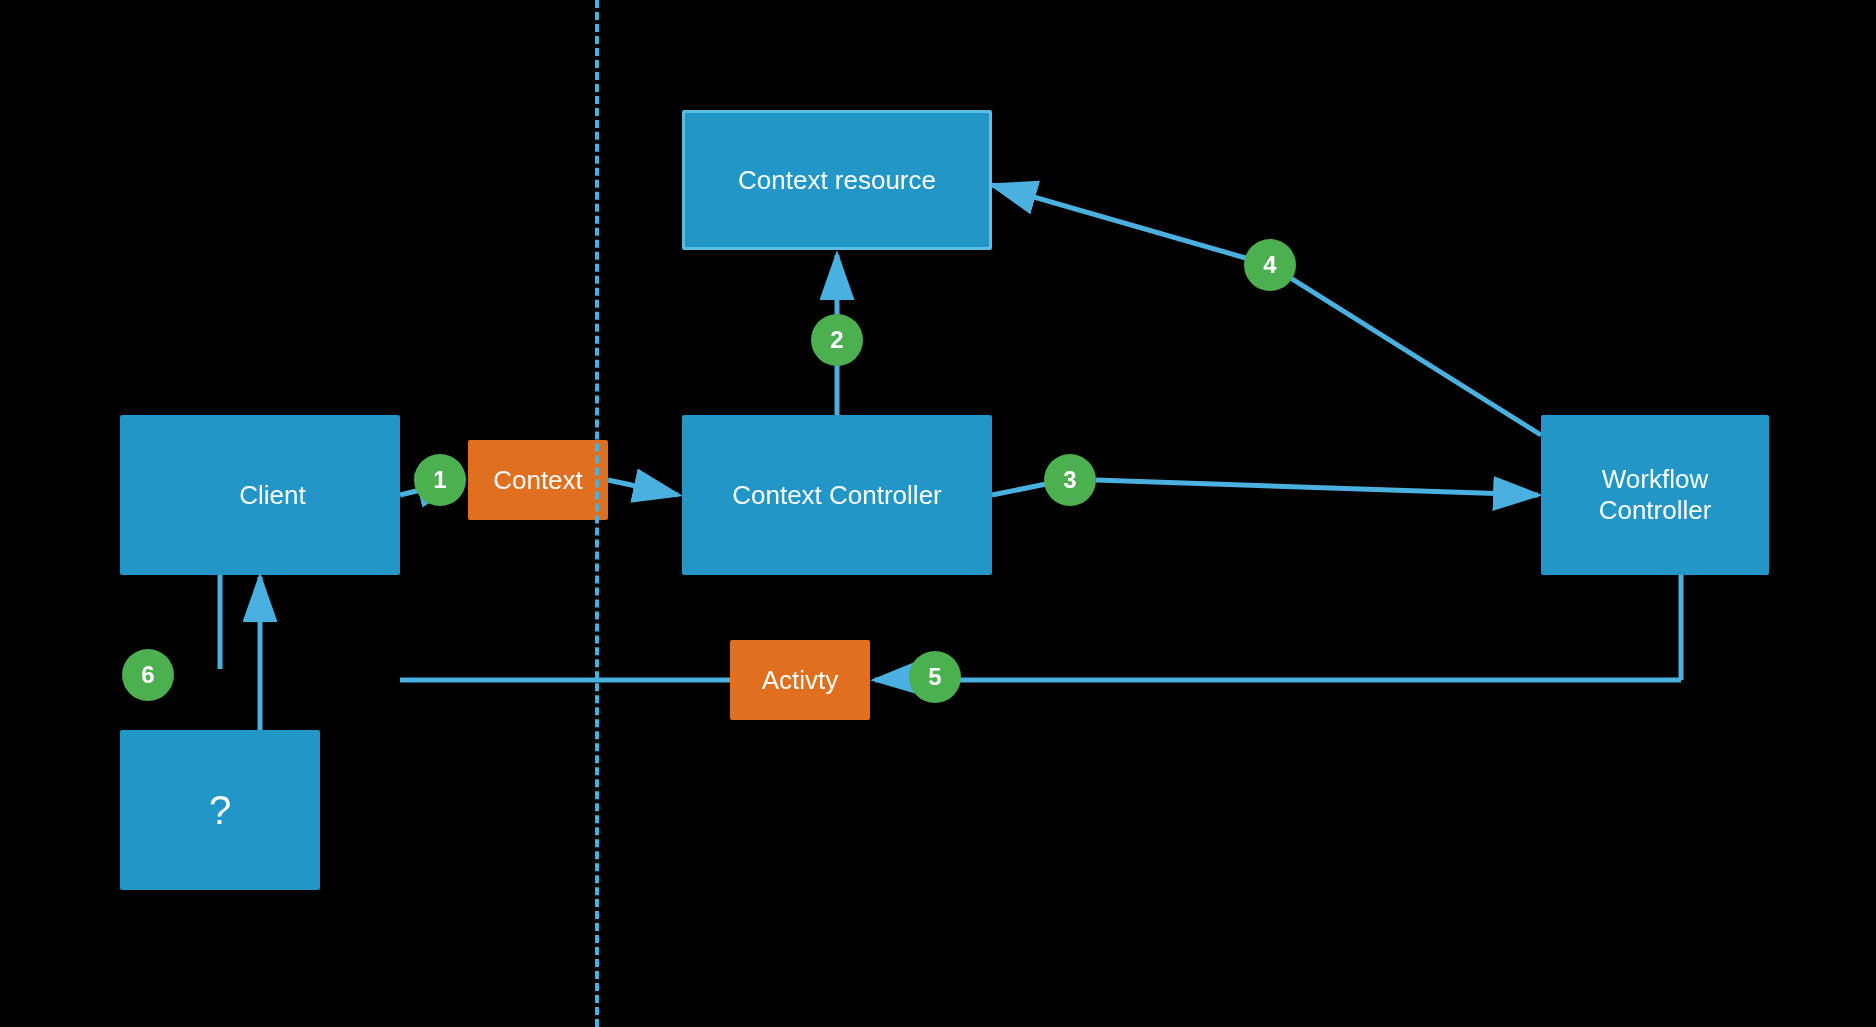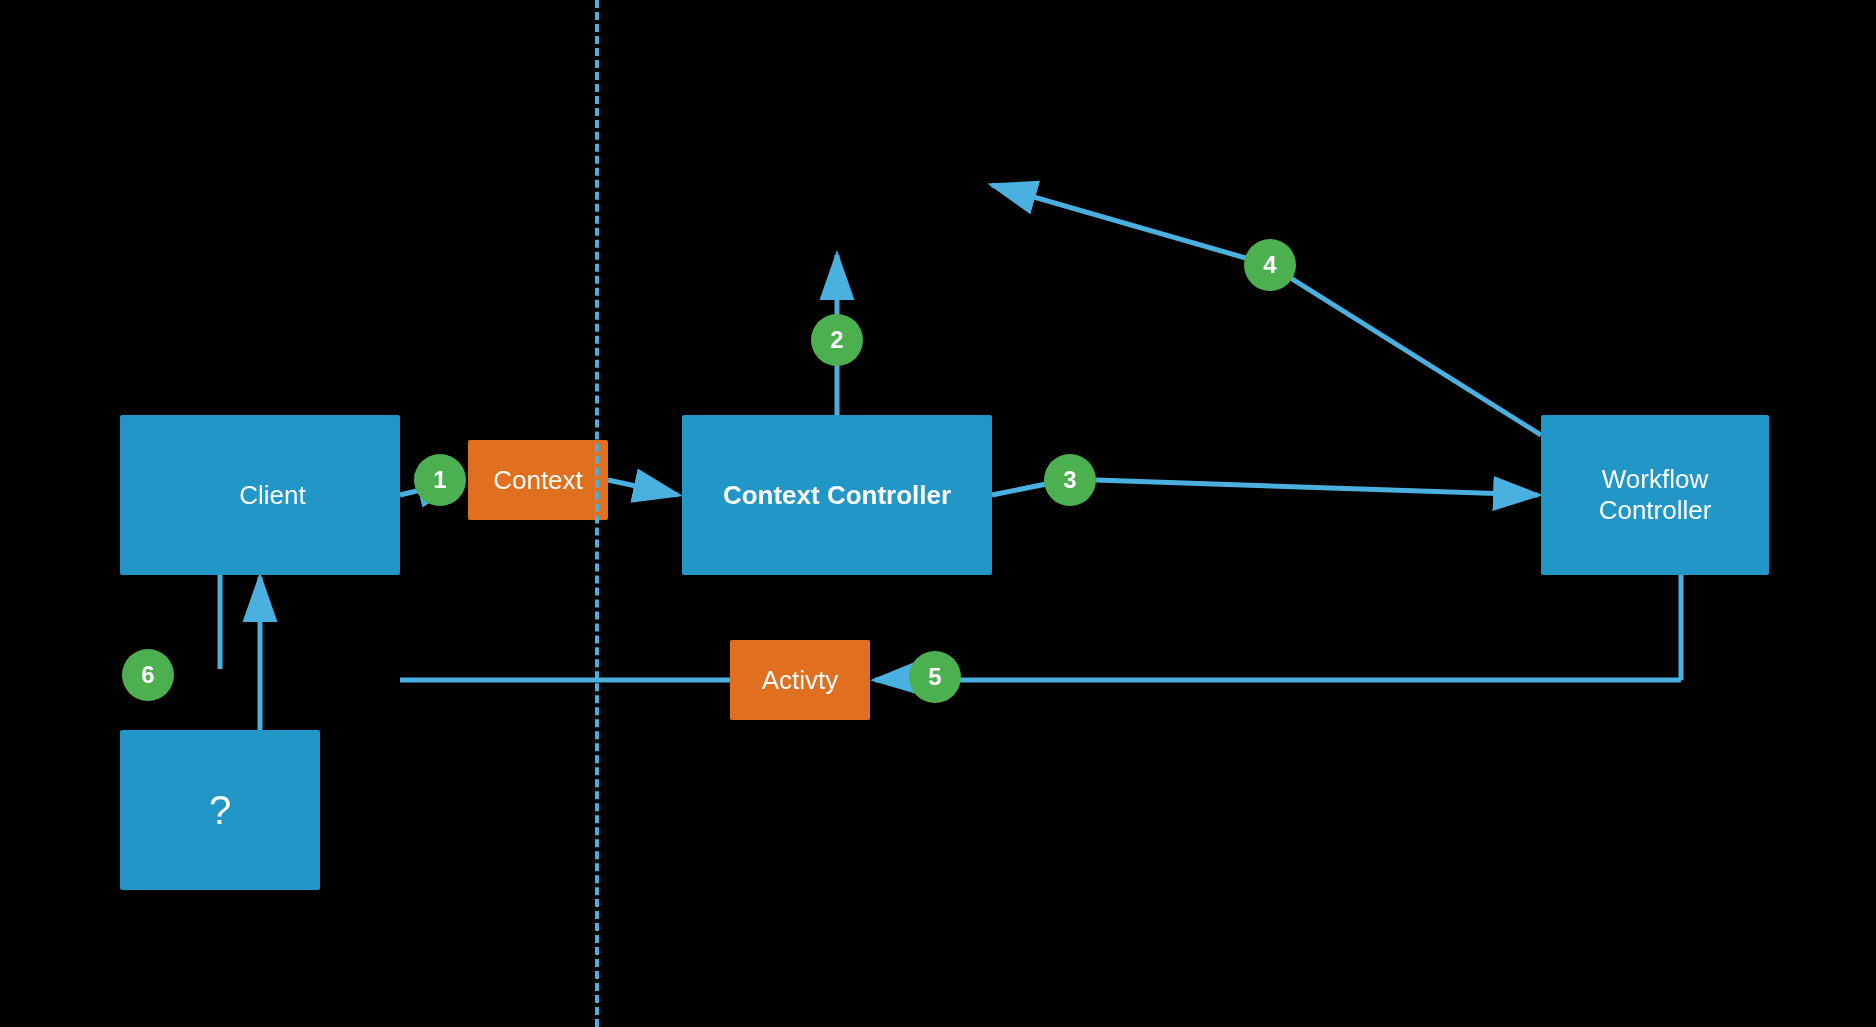--- a/index.html
+++ b/index.html
@@ -130,22 +130,25 @@
   </svg>
 
   <div class="box box-blue" style="left:120px;top:415px;width:280px;height:160px;padding-left:25px;">
     <span>Client</span>
   </div>
 
   <div class="box box-orange" style="left:468px;top:440px;width:140px;height:80px;">
     <span>Context</span>
   </div>
 
+  <div class="box box-blue-outline" style="left:682px;top:110px;width:310px;height:140px;">
+    <span>Context resource</span>
+  </div>
 
-  <div class="box box-blue" style="left:682px;top:415px;width:310px;height:160px;font-weight:bold;">
+  <div class="box box-blue" style="left:682px;top:415px;width:310px;height:160px;">
     <span>Context Controller</span>
   </div>
 
   <div class="box box-blue" style="left:1541px;top:415px;width:228px;height:160px;">
     <span style="white-space:pre-line;">Workflow
 Controller</span>
   </div>
 
   <div class="box box-orange" style="left:730px;top:640px;width:140px;height:80px;align-items:center;">
     <span>Activty</span>

